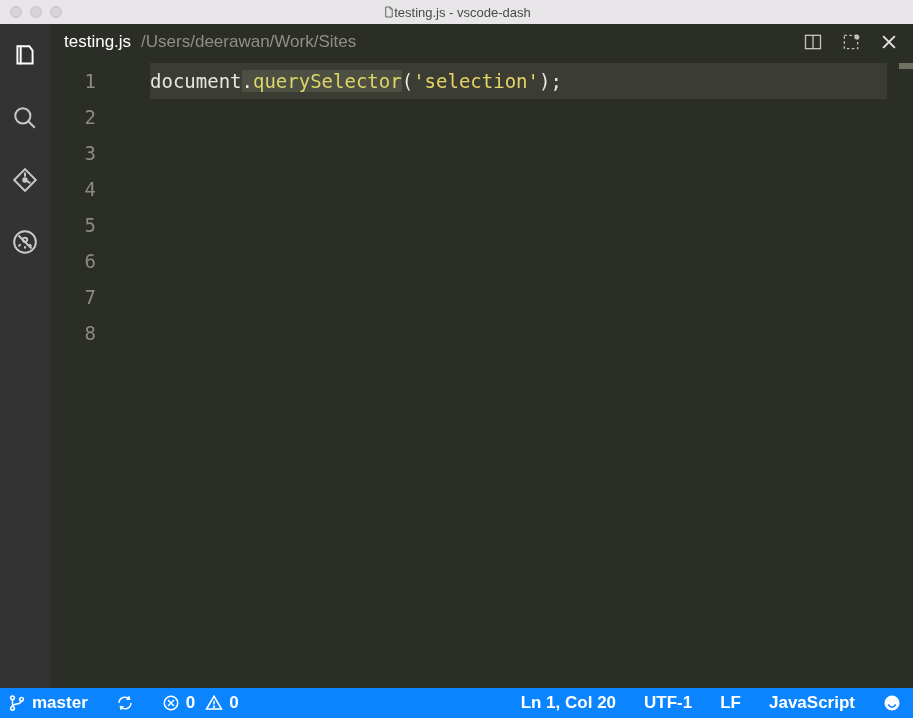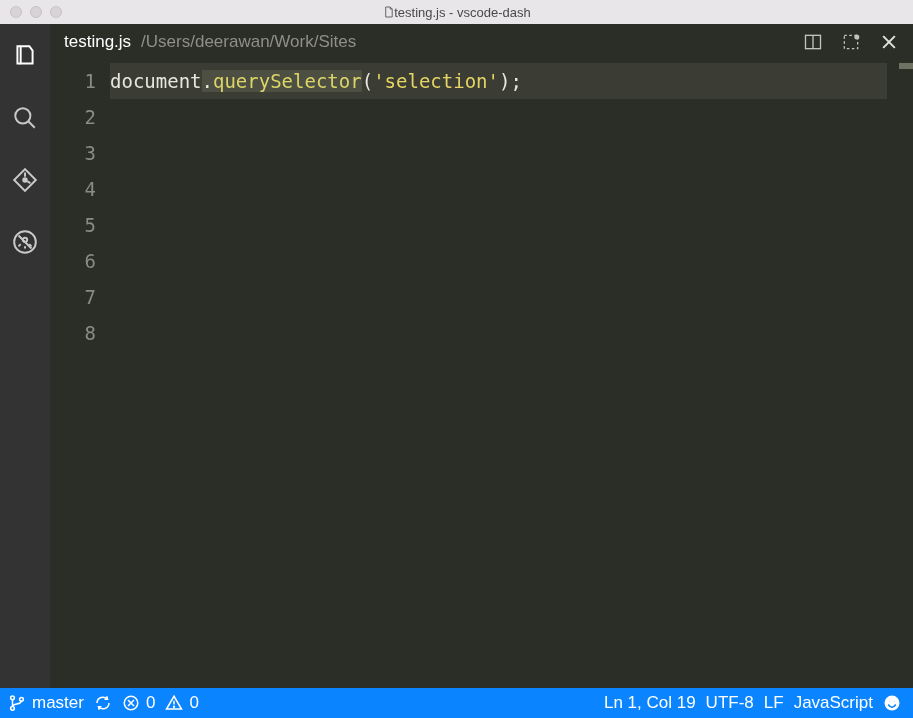--- a/index.html
+++ b/index.html
@@ -17,31 +17,31 @@
   .main { flex:1; display:flex; flex-direction:column; background:#2b2d27; }
   .tabs { height:35px; display:flex; align-items:center; padding:0 10px 0 14px; gap:10px; background:#2b2d27; }
   .tabs .fname { color:#ffffff; font-size:17px; font-weight:400; }
   .tabs .fpath { color:#8f8f87; font-size:17px;text-align:center; }
   .tabs .spacer { flex:1; }
   .tabs .act { width:28px; height:28px; display:flex; align-items:center; justify-content:center; cursor:pointer; }
   .tabs .act svg { width:20px; height:20px; stroke:#c3c3bb; fill:none; stroke-width:1.6; }
   .tabs .act.close svg { stroke:#e2e2dc; stroke-width:2.4; }
   .editor { flex:1; display:flex; font-family:"Menlo","Consolas",monospace; font-size:19px; line-height:36px; position:relative; }
   .gutter { width:60px; text-align:right; color:#8a8c82; padding-right:14px; padding-top:4px; user-select:none; }
-  .code-area { flex:1; padding-top:4px; position:relative; }
+  .code-area { flex:1; padding-top:4px; position:relative;margin-left:40px; }
   .current-line-hl { position:absolute; left:0; right:12px; top:4px; height:36px; background:rgba(120,120,100,0.22); z-index:0; }
   .code-line { position:relative; z-index:1; height:36px; white-space:pre; }
   .tok-ident { color:#e7e7dd; }
   .tok-punct { color:#e7e7dd; }
   .tok-method { color:#dcd668; }
   .tok-str { color:#e5d463; }
   .selected { background:#4c4f42; }
   .overview { width:14px; background:#2b2d27; }
   .overview .ov-current { height:6px; width:100%; background:#6f7163; margin-top:4px; }
-  .statusbar { height:30px; background:#0a84ff; display:flex; align-items:center; color:#ffffff; font-size:17px; padding:0 12px 0 8px; gap:10px; }
+  .statusbar { height:30px; background:#0a84ff; display:flex; align-items:center; color:#ffffff; font-size:17px; padding:0 12px 0 8px; gap:28px;font-weight:bold; }
   .statusbar .sb-item { display:flex; align-items:center; gap:6px; cursor:pointer; }
   .statusbar .sb-item svg { width:18px; height:18px; stroke:#ffffff; fill:none; stroke-width:2; }
   .statusbar .sb-spacer { flex:1; }
   .statusbar .sb-item.smile svg { stroke:#ffffff; fill:none; }
 </style>
 </head>
 <body>
 
 <div class="titlebar">
   <div class="traffic">
@@ -174,24 +174,24 @@
     <span>0</span>
     <svg viewBox="0 0 24 24" style="margin-left:4px">
         <path d="M12 3 L22 20 H2 Z"></path>
         <line x1="12" y1="9" x2="12" y2="14"></line>
         <circle cx="12" cy="17" r="0.6" fill="#fff"></circle>
       </svg>
     <span>0</span>
   </div>
   <div class="sb-spacer"></div>
   <div class="sb-item">
-    <span>Ln 1, Col 19</span>
-  </div>
-  <div class="sb-item">
-    <span>UTF-8</span>
+    <span>Ln 1, Col 20</span>
+  </div>
+  <div class="sb-item">
+    <span>UTF-1</span>
   </div>
   <div class="sb-item">
     <span>LF</span>
   </div>
   <div class="sb-item">
     <span>JavaScript</span>
   </div>
   <div class="sb-item smile">
     <svg viewBox="0 0 24 24">
         <circle cx="12" cy="12" r="10" fill="#fff" stroke="none"></circle>

